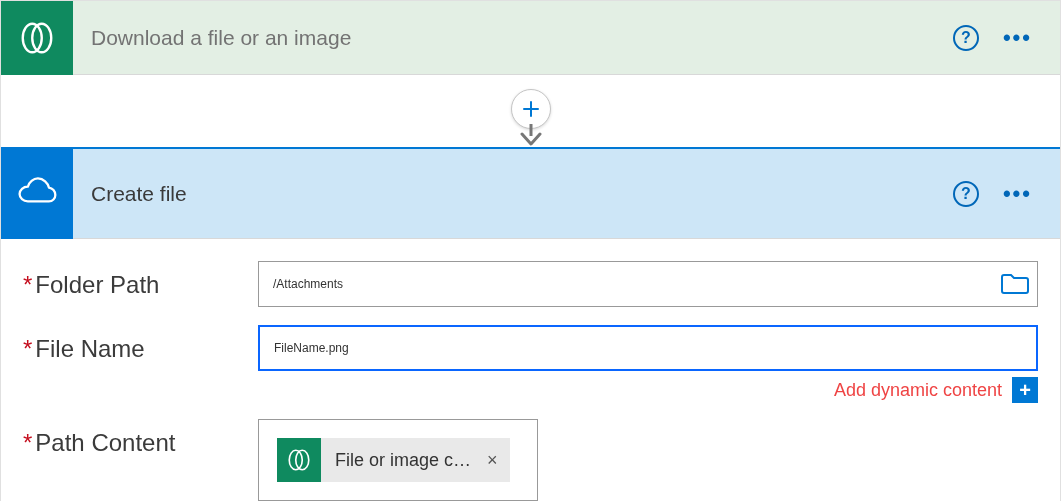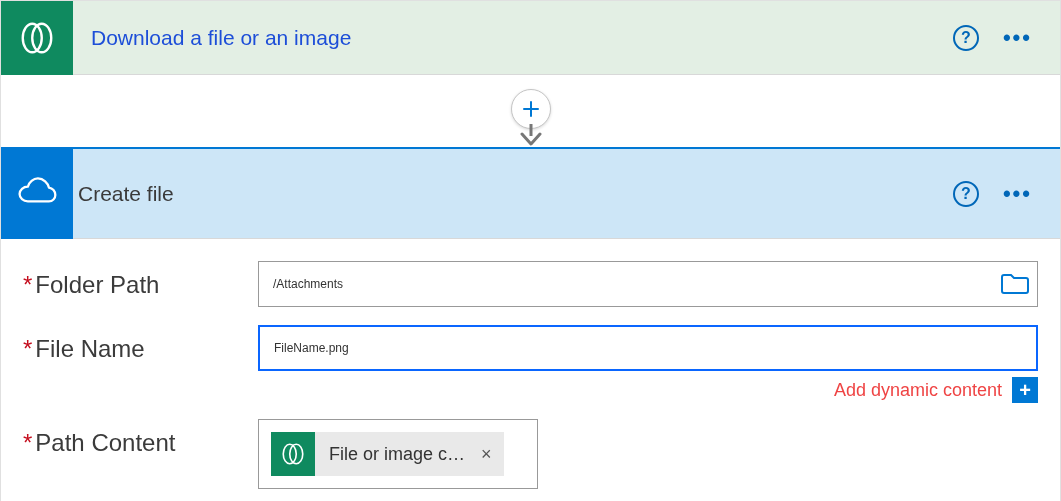--- a/index.html
+++ b/index.html
@@ -25,21 +25,21 @@
       width: 72px;
       height: 74px;
       background: #0f8a5f;
       display: flex;
       align-items: center;
       justify-content: center;
     }
     .card1-title {
       flex: 1;
       font-size: 21px;
-      color: #1d4ed8;
+      color: #737373;
       padding-left: 18px;
     }
     .header-actions {
       display: flex;
       align-items: center;
       gap: 24px;
       padding-right: 28px;
     }
 
     
@@ -84,21 +84,21 @@
       height: 90px;
       background: #0078d4;
       display: flex;
       align-items: center;
       justify-content: center;
     }
     .card2-title {
       flex: 1;
       font-size: 21px;
       color: #3a3a3a;
-      padding-left: 5px;
+      padding-left: 18px;
     }
 
     
     .card-body {
       padding: 22px;
       background: #fff;
     }
     .field-row {
       display: flex;
       align-items: flex-start;
@@ -159,21 +159,21 @@
       justify-content: center;
       font-size: 20px;
       font-weight: 600;
       line-height: 1;
     }
 
     
     .token-wrap {
       border: 1px solid #999;
       min-height: 56px;
-      padding: 12px;
+      padding: 18px;
       display: flex;
       align-items: center;
       width: 280px;
     }
     .token {
       display: flex;
       align-items: center;
       background: #e9e9e9;
       height: 44px;
     }

